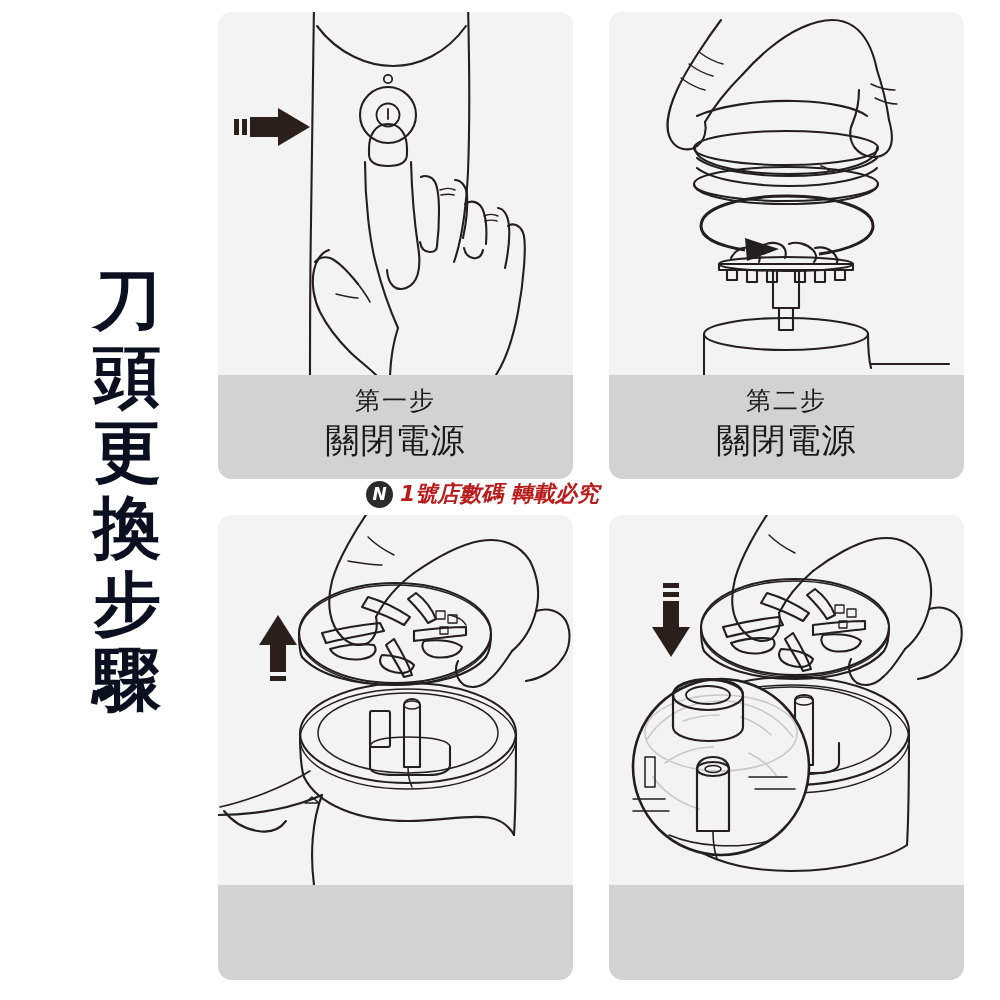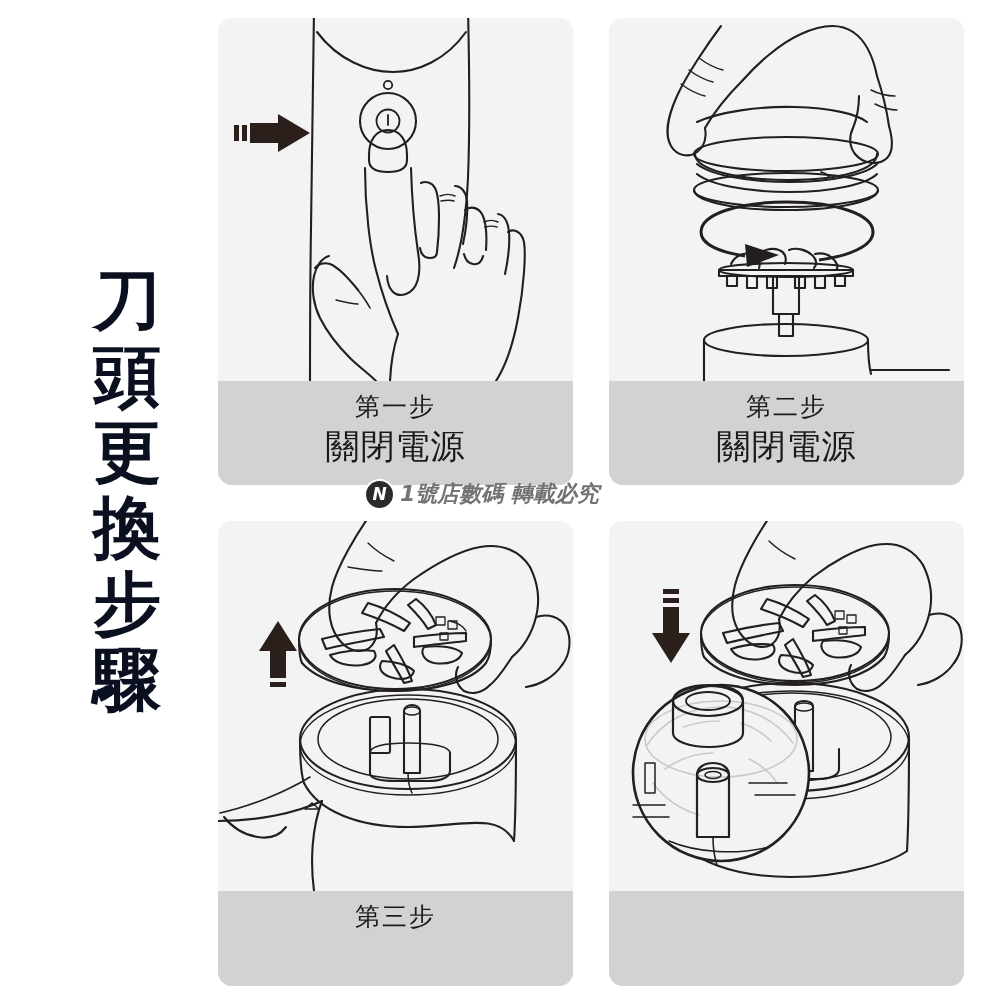--- a/index.html
+++ b/index.html
@@ -35,21 +35,21 @@
     color: #0b1020;
     letter-spacing: 0;
     display: block;
     text-align: center;
   }
 
   
   #panel-grid {
     position: absolute;
     left: 218px;
-    top: 18px;
+    top: 12px;
     width: 760px;
     height: 965px;
     display: grid;
     grid-template-columns: 355px 355px;
     grid-template-rows: 467px 465px;
     column-gap: 50px;
     row-gap: 33px;
     gap: 36px;
   }
 
@@ -114,21 +114,21 @@
     display: flex;
     align-items: center;
     justify-content: center;
     box-shadow: 0 0 0 2px #ffffff;
   }
   #watermark .wm-text {
     font-family: "DejaVu Sans", "Liberation Sans", sans-serif;
     font-weight: 700;
     font-style: italic;
     font-size: 22px;
-    color: #737373;
+    color: #b91c1c;
     white-space: nowrap;
     letter-spacing: 0px;
   }
 </style>
 </head>
 <body>
 
 <div id="vertical-title">
   <span class="tchar">刀</span>
   <span class="tchar">頭</span>
@@ -328,21 +328,20 @@
 
         <g fill="#2b1f1c">
           <rect x="52" y="152" width="16" height="5"></rect>
           <rect x="52" y="161" width="16" height="5"></rect>
           <rect x="52" y="128" width="16" height="28"></rect>
           <polygon points="41,130 60,100 79,130"></polygon>
         </g>
       </svg>
     </div>
     <div class="panel-caption">
-      <div class="caption-step">第三步</div>
     </div>
   </div>
 
   <div class="panel panel-4">
     <div class="panel-art">
       <svg viewBox="0 0 355 370" preserveAspectRatio="xMidYMid meet">
         <g fill="none" stroke="#231f20" stroke-width="2.1" stroke-linecap="round" stroke-linejoin="round">
 
           <path d="M162 -6 C148 14 132 42 126 64 C120 88 124 106 136 118 C144 126 154 128 162 124"></path>
           <path d="M162 124 C170 118 172 108 170 98"></path>

